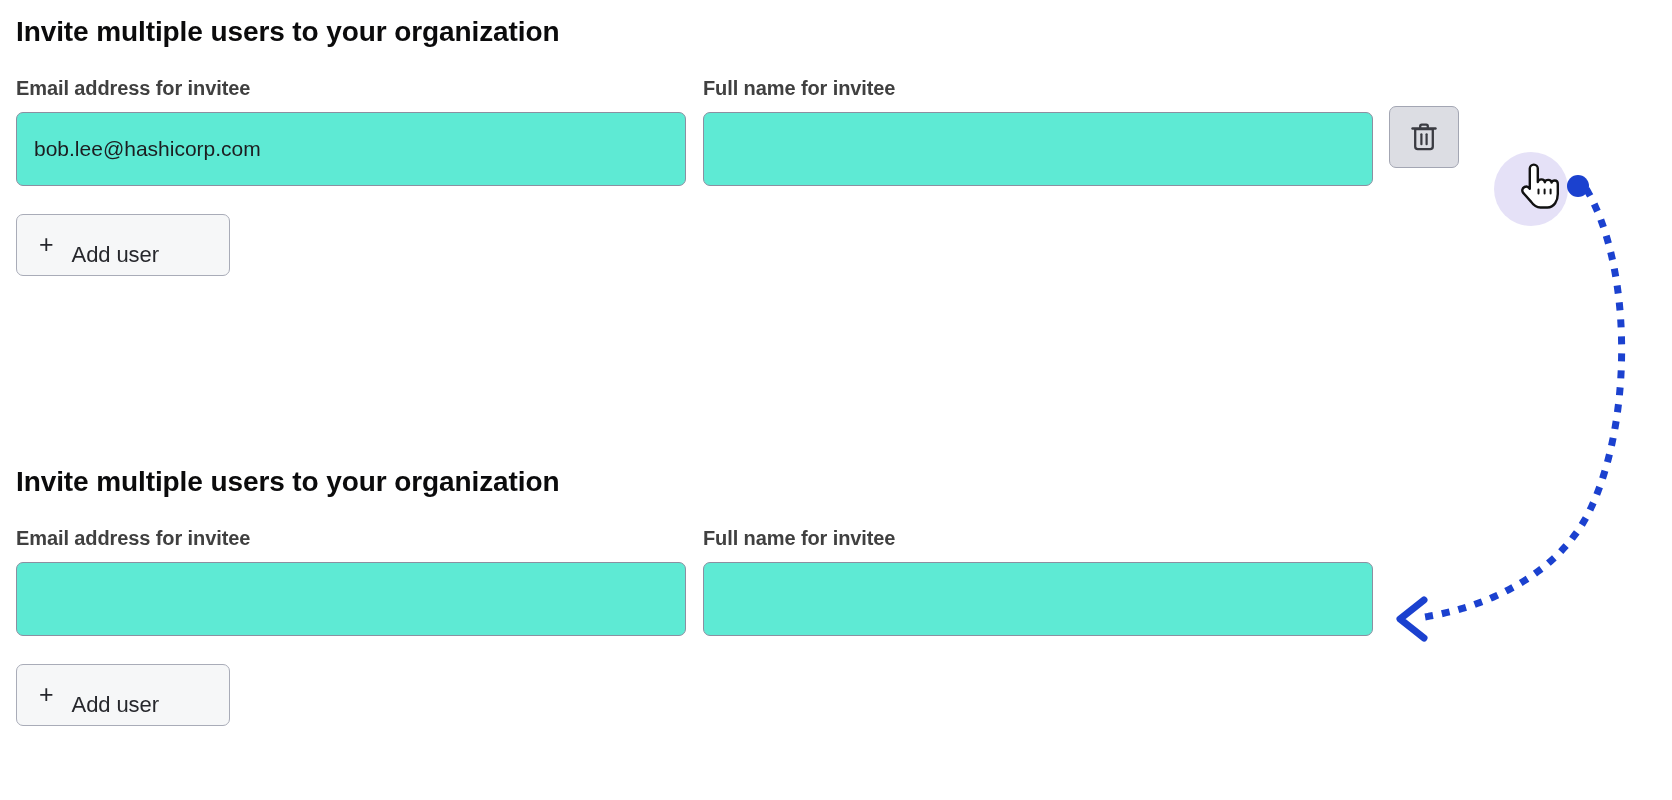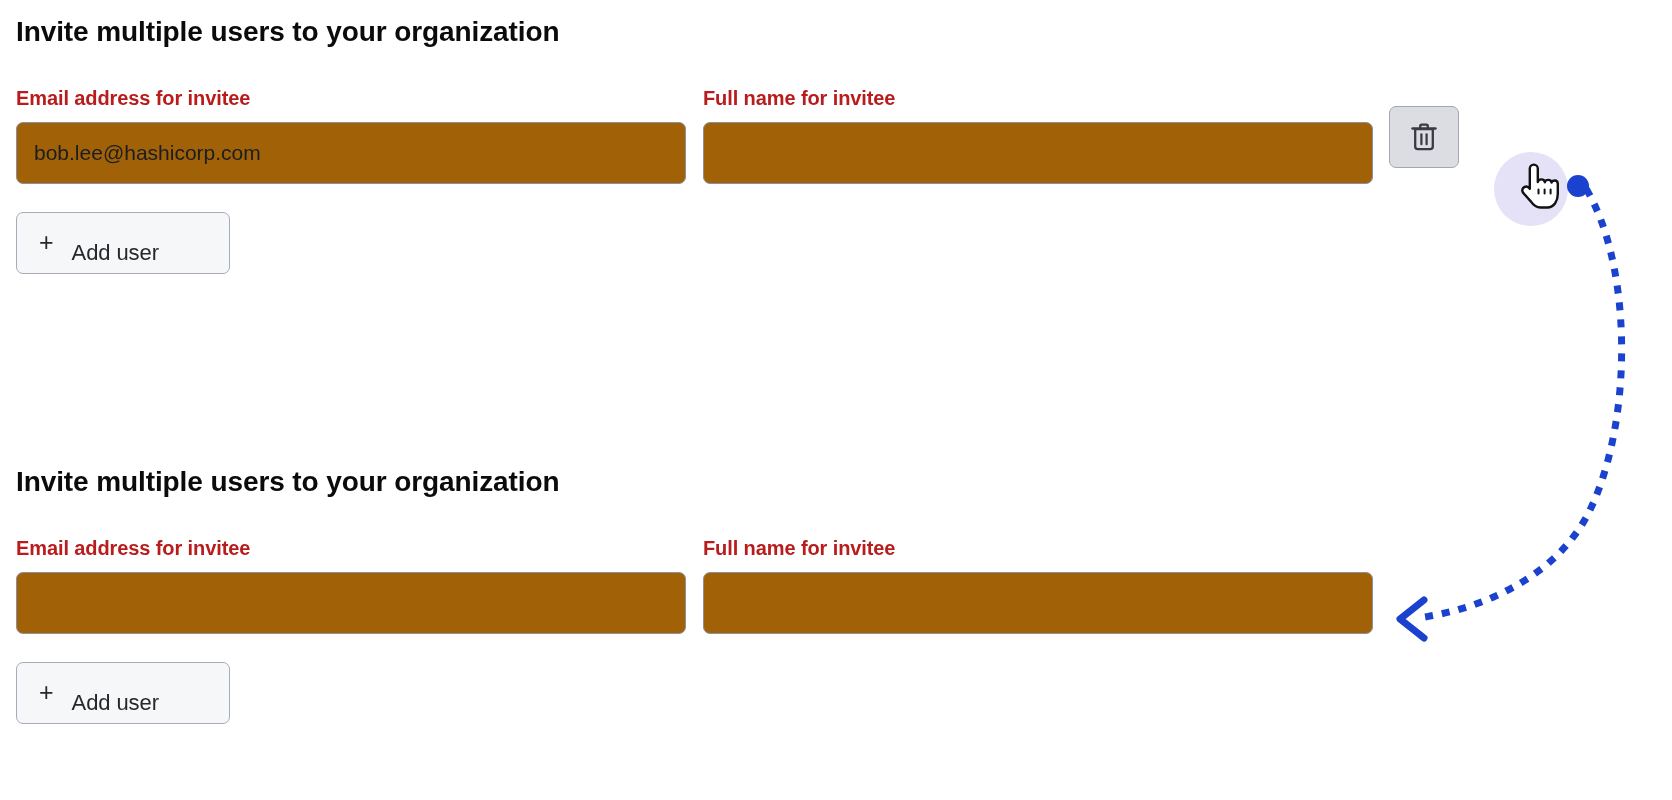--- a/index.html
+++ b/index.html
@@ -51,32 +51,32 @@
     flex-direction: column;
   }
   .field.email { width: 670px; }
   .field.fullname { width: 670px; margin-left: 17px; }
 
   .field-label {
     font-size: 20px;
     font-weight: bold;
     line-height: 24px;
     letter-spacing: -0.1px;
-    color: #b91c1c;
-    margin: 16px 0 12px 0;
+    color: #404040;
+    margin: 6px 0 12px 0;
     white-space: nowrap;
   }
 
   .text-input {
     box-sizing: border-box;
     width: 100%;
-    height: 62px;
+    height: 74px;
     border: 1.6px solid #8c8fa1;
     border-radius: 7px;
-    background: #a16207;
+    background: #5eead4;
     font-family: "Liberation Sans", sans-serif;
     font-size: 21px;
     color: #1c1d20;
     padding: 0 17px;
     outline: none;
   }
   .text-input::placeholder { color: #9a9da8; }
 
   
   .delete-btn {

